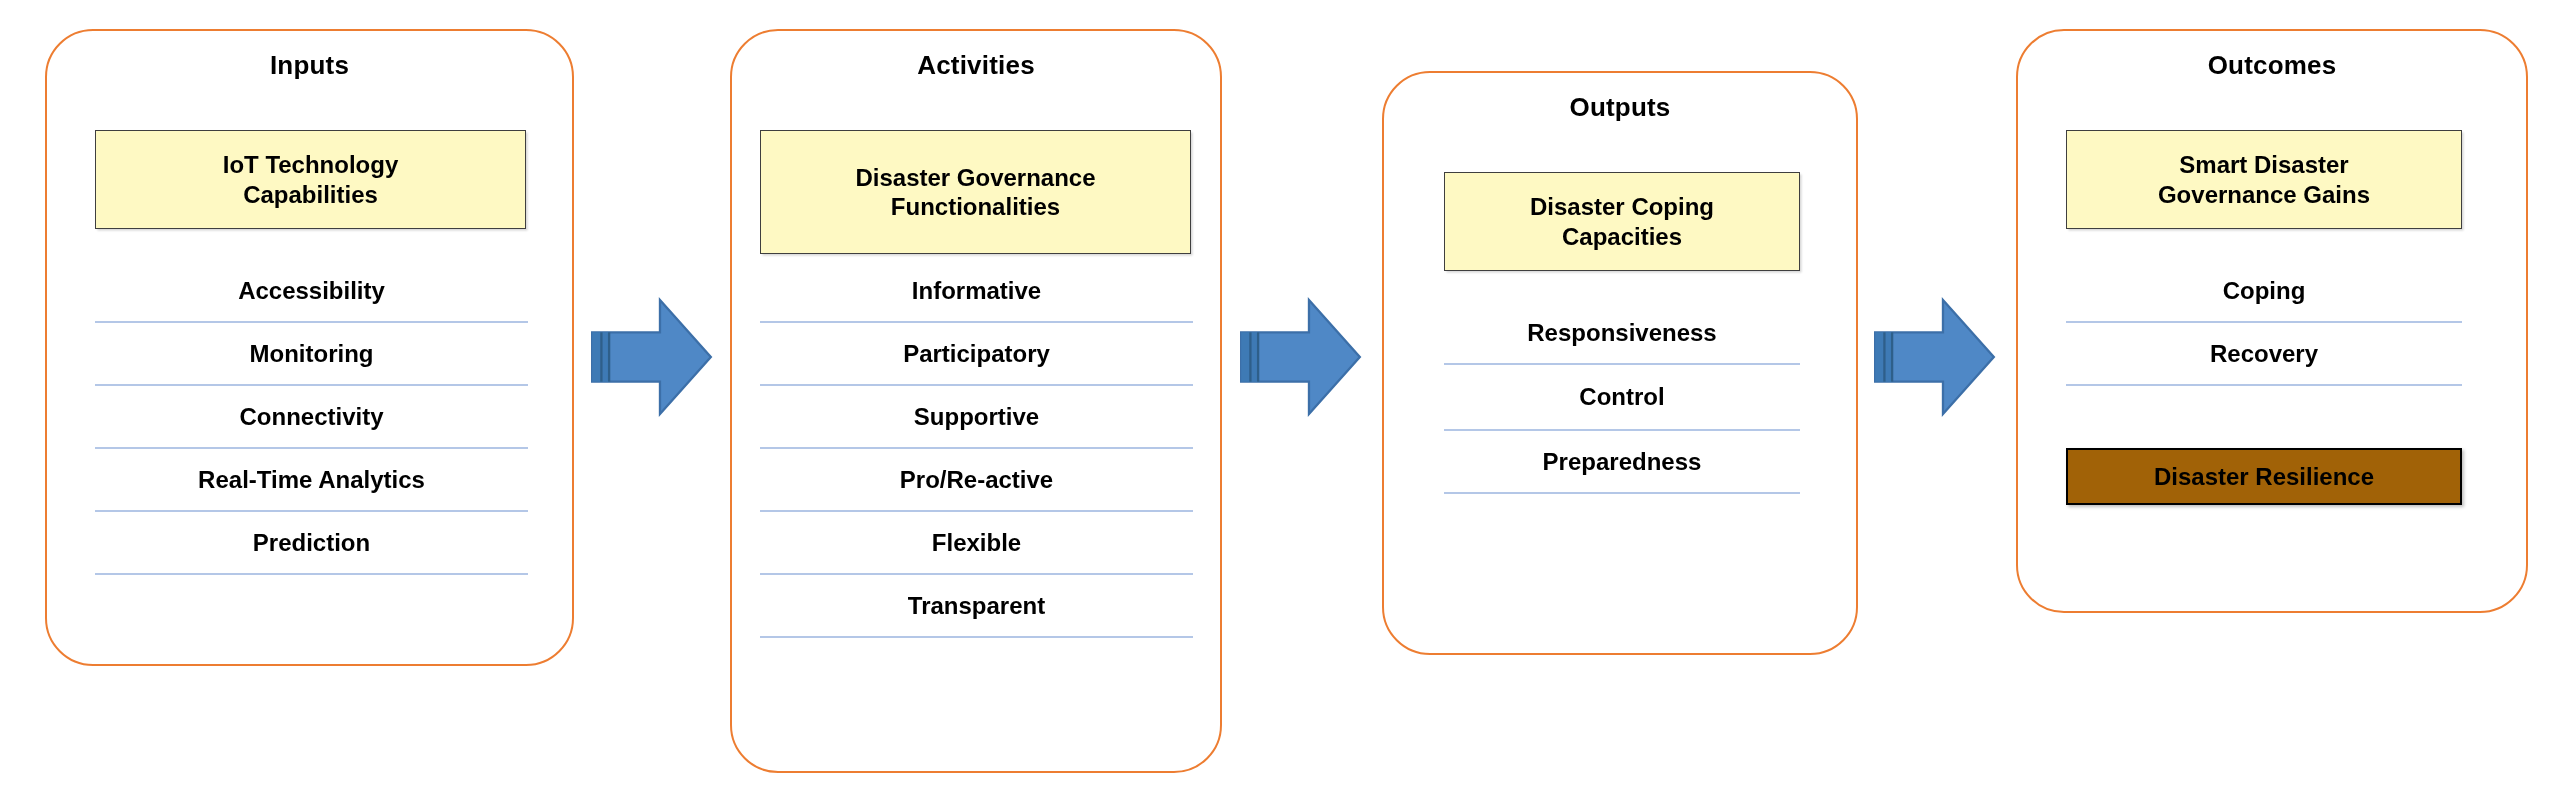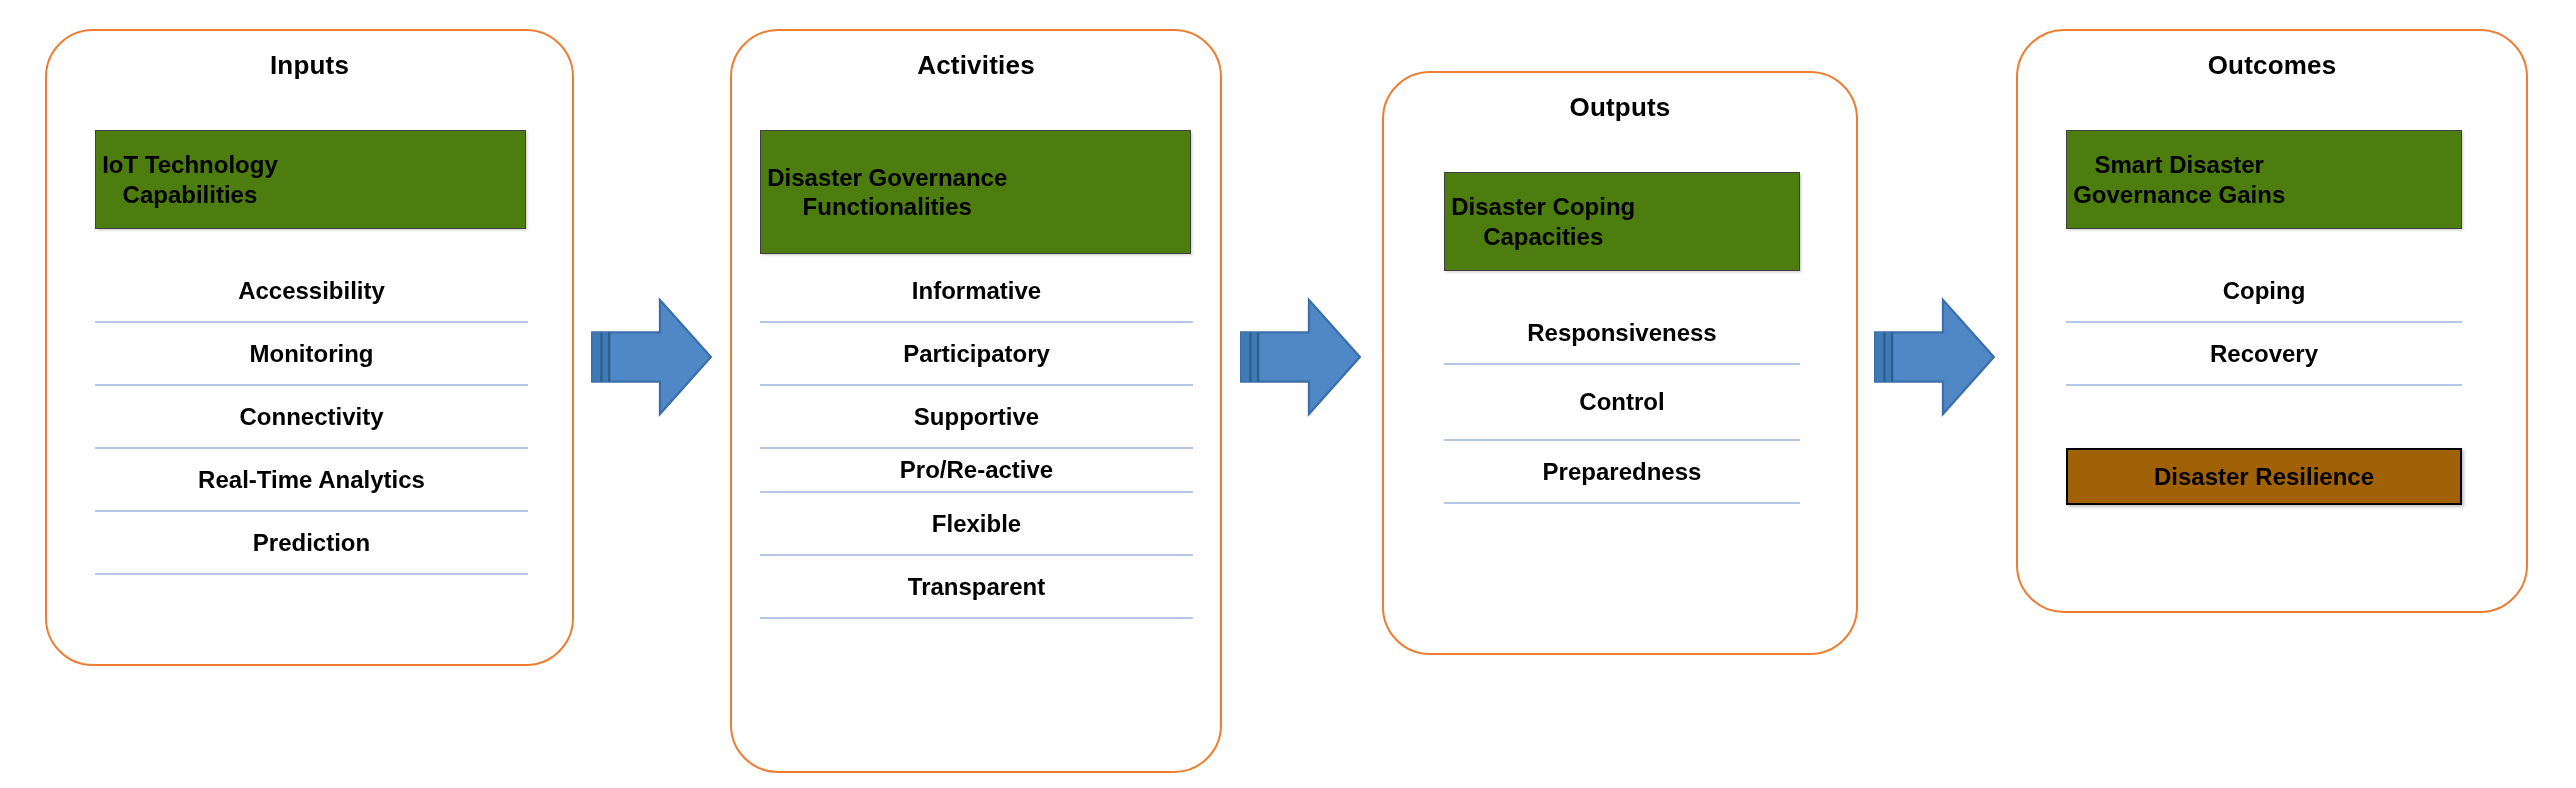--- a/index.html
+++ b/index.html
@@ -40,25 +40,25 @@
     font-weight: bold;
     font-size: 26px;
     color: #000000;
     letter-spacing: 0.2px;
   }
 
   
   .chip {
     position: absolute;
     box-sizing: border-box;
-    background: #4d7c0f;
+    background: #fef9c3;
     border: 1.5px solid #3F3F3F;
     display: flex;
     align-items: center;
-    justify-content: flex-start;
+    justify-content: center;
     text-align: center;
     font-weight: bold;
     font-size: 24px;
     line-height: 1.22;
     color: #000000;
     box-shadow: 1.5px 1.5px 2.3px rgba(0,0,0,0.18);
   }
   .chip .chip-text { display: block; padding: 0 6.2px; }
 
   
@@ -140,21 +140,21 @@
       <span class="chip-text">
         <span>Disaster Governance</span><br>
         <span>Functionalities</span>
       </span>
     </div>
 
     <div class="rows" style="left:28px; top:229px; width:433px;">
       <div class="row" style="height:63px;">Informative</div>
       <div class="row" style="height:63px;">Participatory</div>
       <div class="row" style="height:63px;">Supportive</div>
-      <div class="row" style="height:44px;">Pro/Re-active</div>
+      <div class="row" style="height:63px;">Pro/Re-active</div>
       <div class="row" style="height:63px;">Flexible</div>
       <div class="row" style="height:63px;">Transparent</div>
     </div>
   </div>
 
   <div class="arrow" style="left:1235px; top:295px; width:131px; height:124px;">
     <svg width="131" height="124" viewBox="0 0 170 160">
       <polygon points="8,48 96,48 96,6 162,80 96,154 96,112 8,112" fill="#4F88C6" stroke="#3C6FA8" stroke-width="3"></polygon>
       <polygon points="8,48 30,48 30,112 8,112" fill="#3E7AB5"></polygon>
       <line x1="20" y1="48" x2="20" y2="112" stroke="#2E5F8A" stroke-width="3"></line>
@@ -167,21 +167,21 @@
 
     <div class="chip" style="left:60px; top:99px; width:356px; height:99px;">
       <span class="chip-text">
         <span>Disaster Coping</span><br>
         <span>Capacities</span>
       </span>
     </div>
 
     <div class="rows" style="left:60px; top:229px; width:356px;">
       <div class="row" style="height:63px;">Responsiveness</div>
-      <div class="row" style="height:76px;">Control</div>
+      <div class="row" style="height:66px;">Control</div>
       <div class="row" style="height:63px;">Preparedness</div>
     </div>
   </div>
 
   <div class="arrow" style="left:1869px; top:295px; width:131px; height:124px;">
     <svg width="131" height="124" viewBox="0 0 170 160">
       <polygon points="8,48 96,48 96,6 162,80 96,154 96,112 8,112" fill="#4F88C6" stroke="#3C6FA8" stroke-width="3"></polygon>
       <polygon points="8,48 30,48 30,112 8,112" fill="#3E7AB5"></polygon>
       <line x1="20" y1="48" x2="20" y2="112" stroke="#2E5F8A" stroke-width="3"></line>
       <line x1="30" y1="48" x2="30" y2="112" stroke="#2E5F8A" stroke-width="3"></line>

